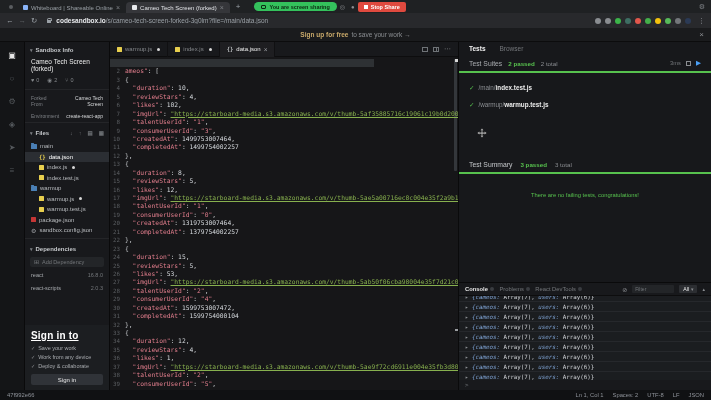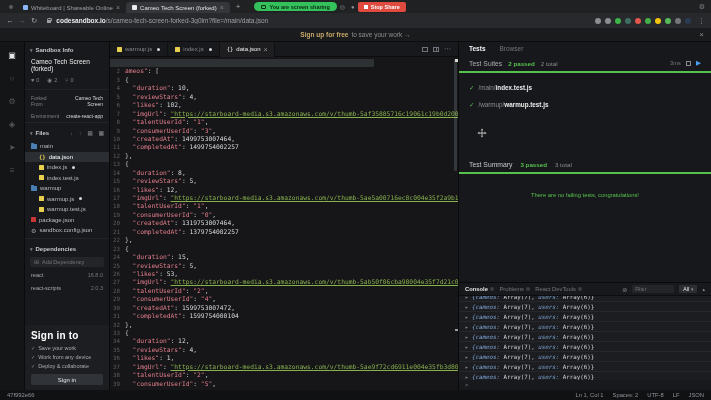--- a/index.html
+++ b/index.html
@@ -69,21 +69,21 @@
   .ic-js { width:5px; height:5px; background:#e8cf4e; border-radius:0.5px; flex:none; }
   .ic-json { color:#e8cf4e; font-size:5.5px; font-weight:bold; font-family:"DejaVu Sans Mono",monospace; flex:none; }
   .ic-npm { width:5px; height:5px; background:#c53635; border-radius:0.5px; flex:none; }
   .ic-cfg { color:#9a9da1; font-size:6px; flex:none; }
   .unsaved { width:3px; height:3px; border-radius:50%; background:#d8d8d8; margin-left:2px; }
   .dep-input { display:flex; align-items:center; gap:3px; margin:2px 5px; background:#232528; border-radius:2px; height:10px; padding:0 4px; color:#74777b; font-size:5.5px; }
   .dep-input .plus { font-size:6px; }
   .deprow { display:flex; justify-content:space-between; padding:3.5px 6px; font-size:5.5px; }
   .deprow .dn { color:#a9acb0; } .deprow .dv { color:#74777b; }
   .signin { position:absolute; left:0; right:0; bottom:0; background:#1c1e21; padding:5px 6px 5px 6px; }
-  .signin h2 { color:#fff; font-size:10px; margin-bottom:4px; letter-spacing:0.2px; }
+  .signin h2 { color:#fff; font-size:10px; margin-bottom:4px; letter-spacing:0.2px;text-decoration:underline; }
   .sirow { display:flex; gap:3px; align-items:center; color:#a9acb0; font-size:5.5px; margin:3px 0; }
   .sirow .ck { color:#8a8d91; font-size:5px; }
   .sibtn { margin-top:5px; background:#303338; border-radius:2px; height:11px; display:flex; align-items:center; justify-content:center; color:#e8e8e8; font-size:6px; }
 
   
   .editor { flex:1; display:flex; flex-direction:column; background:#161618; min-width:0; position:relative; }
   .etabs { height:15px; background:#18191c; border-bottom:1px solid #0d0d0e; display:flex; align-items:center; flex:none; }
   .etab { display:flex; align-items:center; gap:3px; height:15px; padding:0 7px; font-size:6px; color:#84878b; border-right:1px solid #101012; }
   .etab.active { background:#1e1e21; color:#f0f0f0; }
   .etab .ej { width:5px; height:5px; background:#e8cf4e; border-radius:0.5px; }

